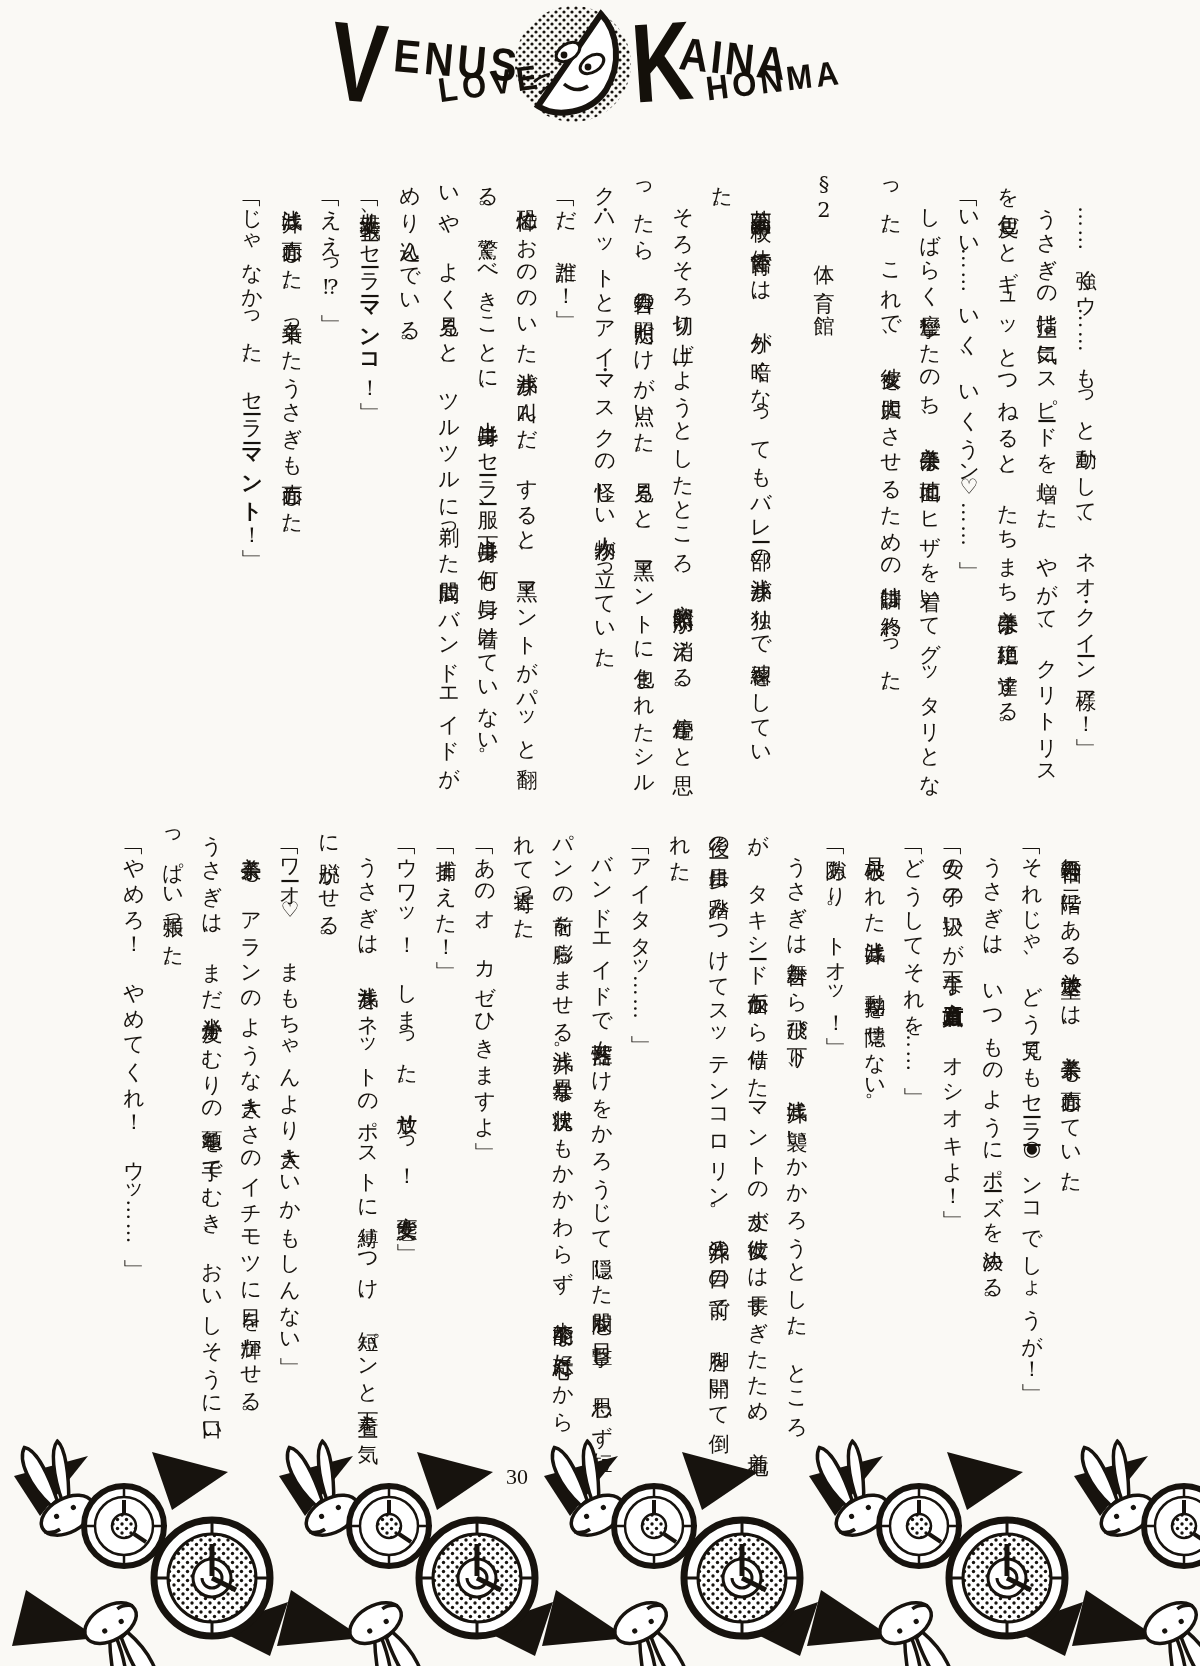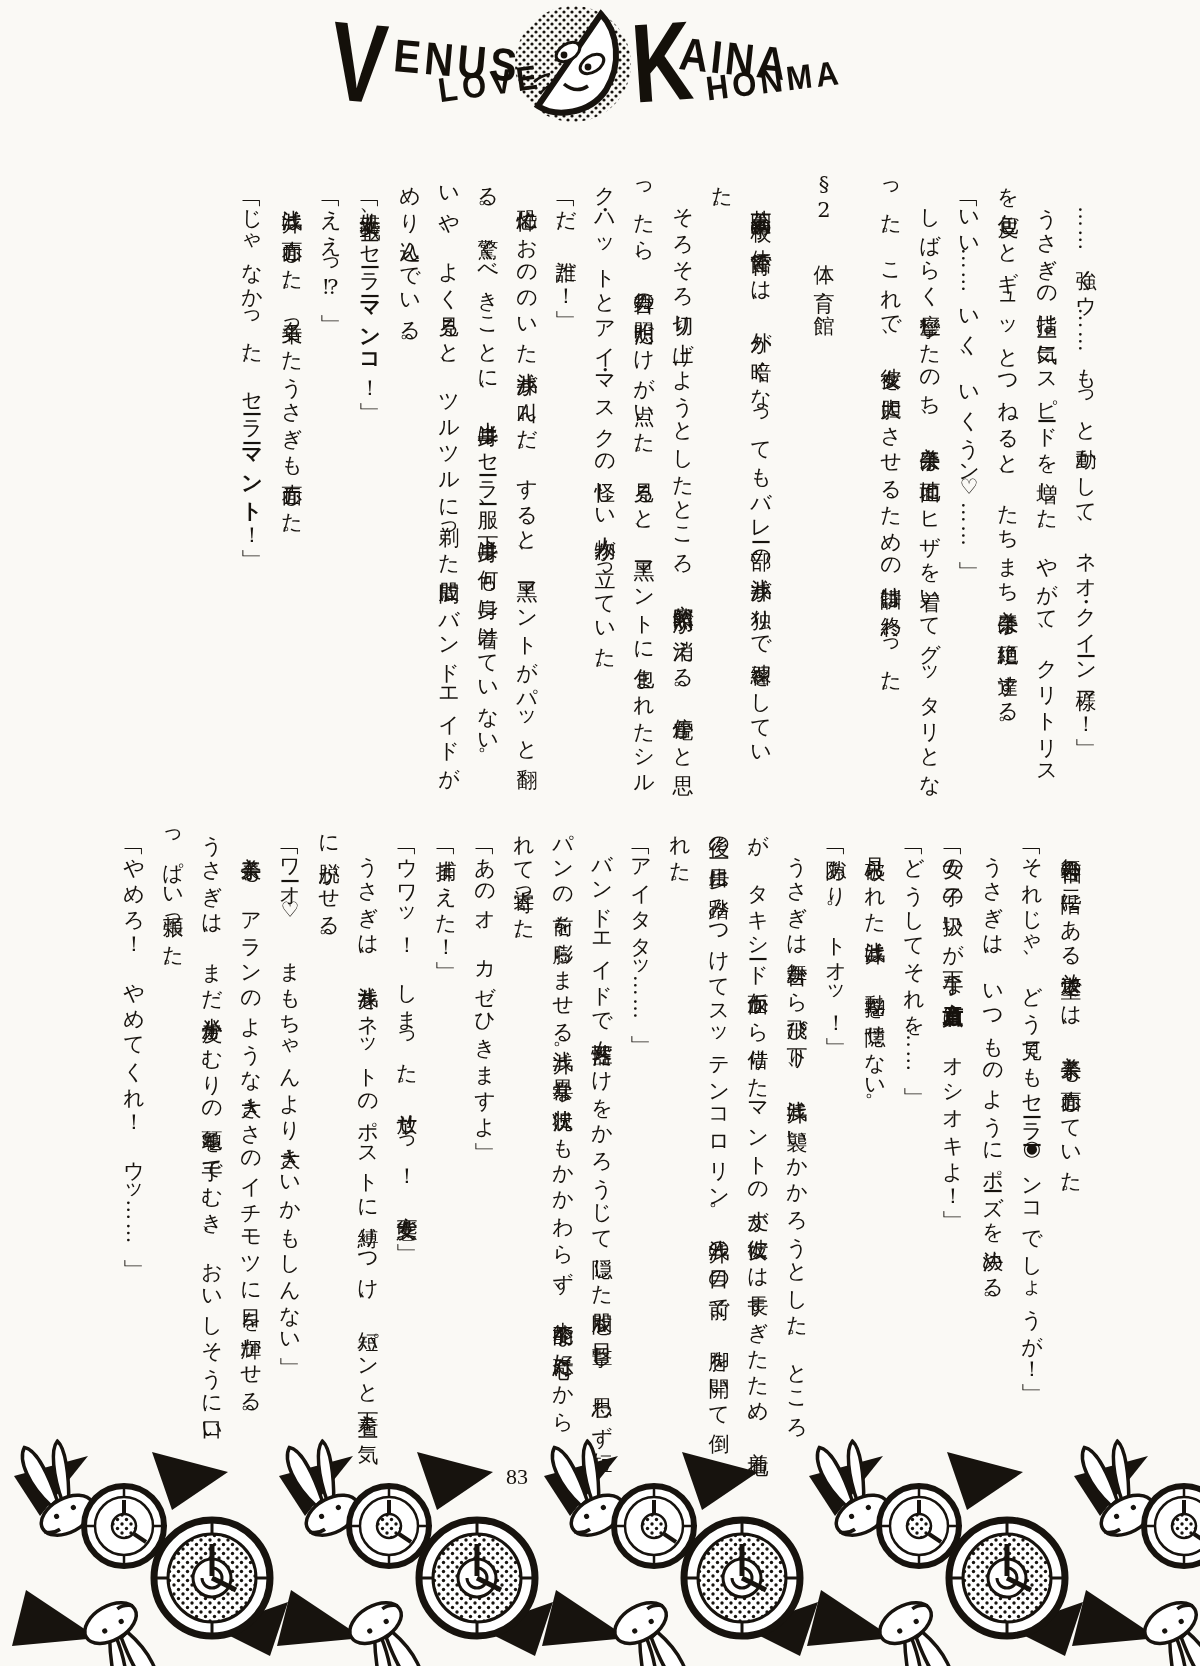--- a/index.html
+++ b/index.html
@@ -95,21 +95,21 @@
       <p class="para"><span>バンドエイドで女性器だけをかろうじて隠した股間を目撃し、思わず短パンの前を膨らませる浅井。異常な状況にもかかわらず、本能的な好奇心にかられて近寄った。</span></p>
       <p class="para"><span>「あのオ、カゼひきますよ」</span></p>
       <p class="para"><span>「捕まえた！」</span></p>
       <p class="para"><span>「ウワッ！　しまった。放せっ！　変態女！」</span></p>
       <p class="para"><span>うさぎは、浅井をネットのポストに縛りつけ、短パンと下着を一気に脱がせる。</span></p>
       <p class="para"><span>「ワーオ</span><span class="u">♡</span><span>　まもちゃんより大きいかもしんない」</span></p>
       <p class="para"><span>美奈子も、アランのような大きさのイチモツに目を輝かせる。うさぎは、まだ半分皮かむりの亀頭を手でむき、おいしそうに口いっぱい頬張った。</span></p>
       <p class="para"><span>「やめろ！　やめてくれ！　ウッ……」</span></p>
     </div>
 
-  <div class="pagenum">83</div>
+  <div class="pagenum">30</div>
 
   <svg class="band" viewBox="0 0 1200 236" preserveAspectRatio="none" aria-hidden="true">
     <defs>
       <pattern id="hdots" width="9" height="9" patternUnits="userSpaceOnUse">
         <circle cx="2.5" cy="2.5" r="1.7" fill="#17130e"></circle>
         <circle cx="7" cy="7" r="1.7" fill="#17130e"></circle>
       </pattern>
       <g id="bigclock">
         <circle r="58" fill="#fff" stroke="#17130e" stroke-width="7"></circle>
         <circle r="44" fill="url(#hdots)" stroke="#17130e" stroke-width="3"></circle>

